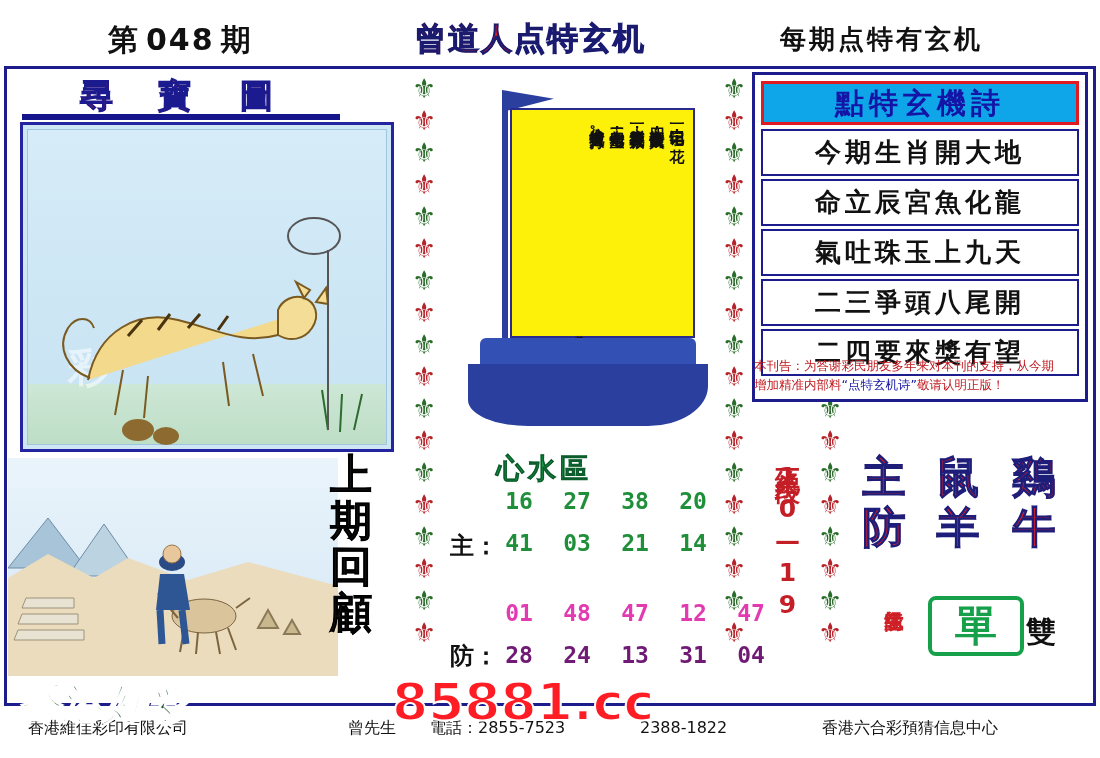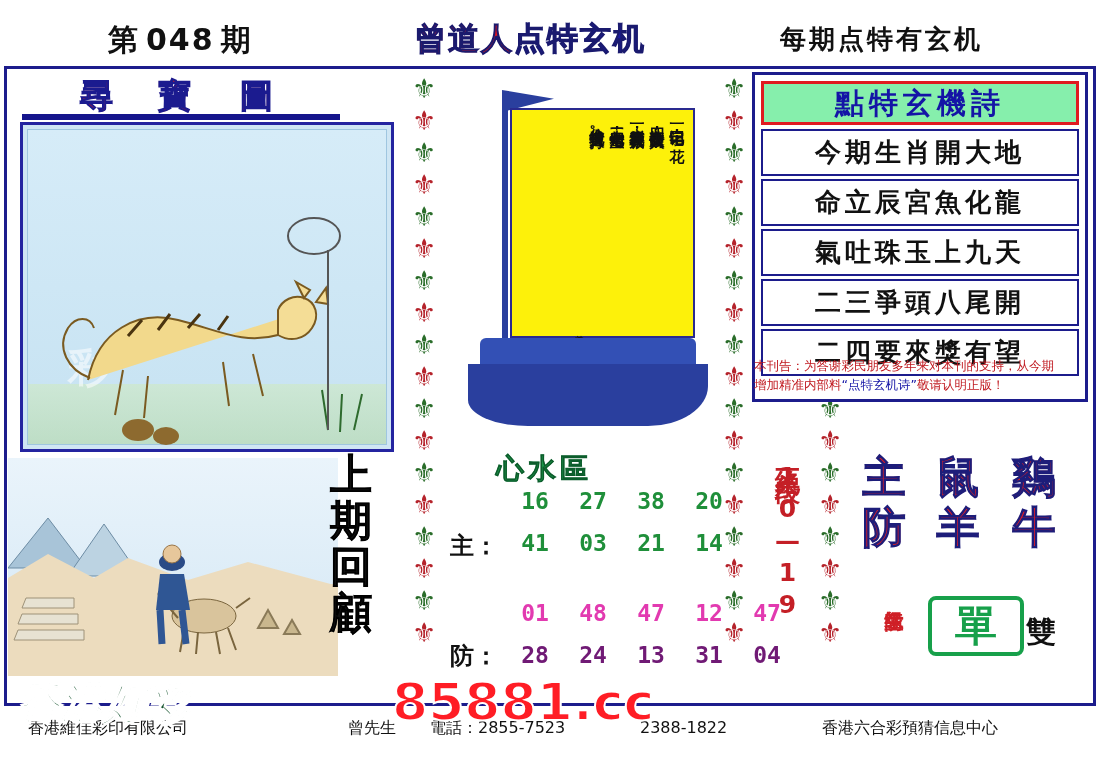--- a/index.html
+++ b/index.html
@@ -277,21 +277,20 @@
   .lbl.zhu { left: 2px; top: 82px; }
   .lbl.fang { left: 2px; top: 192px; }
   .numrow {
     position: absolute;
     left: 52px;
     display: flex;
     gap: 20px;
     font-size: 23px;
     font-weight: bold;
     font-family: "DejaVu Sans Mono", "Liberation Mono", monospace;
-    margin-left: 16px;
   }
   .numrow.r1 { top: 40px; color: #1f8f3a; }
   .numrow.r2 { top: 82px; color: #1f8f3a; }
   .numrow.r3 { top: 152px; color: #e23ab0; }
   .numrow.r4 { top: 194px; color: #701a75; }
   .numrow span { width: 38px; text-align: center; }
 
   
   .jusha {
     position: absolute;
@@ -314,21 +313,21 @@
     border: 3px solid #1c1c8c;
     box-sizing: border-box;
     background: #fff;
   }
   .poem-header {
     position: absolute;
     left: 6px; top: 6px;
     width: 318px; height: 44px;
     border: 3px solid #e01a20;
     box-sizing: border-box;
-    background: #86efac;
+    background: #0ea5e9;
     text-align: center;
   }
   .poem-header span {
     font-size: 29px;
     font-weight: bold;
     color: #1414a6;
     letter-spacing: 5px;
     line-height: 38px;
     font-family: "DejaVu Sans", "Liberation Sans", sans-serif;
   }

